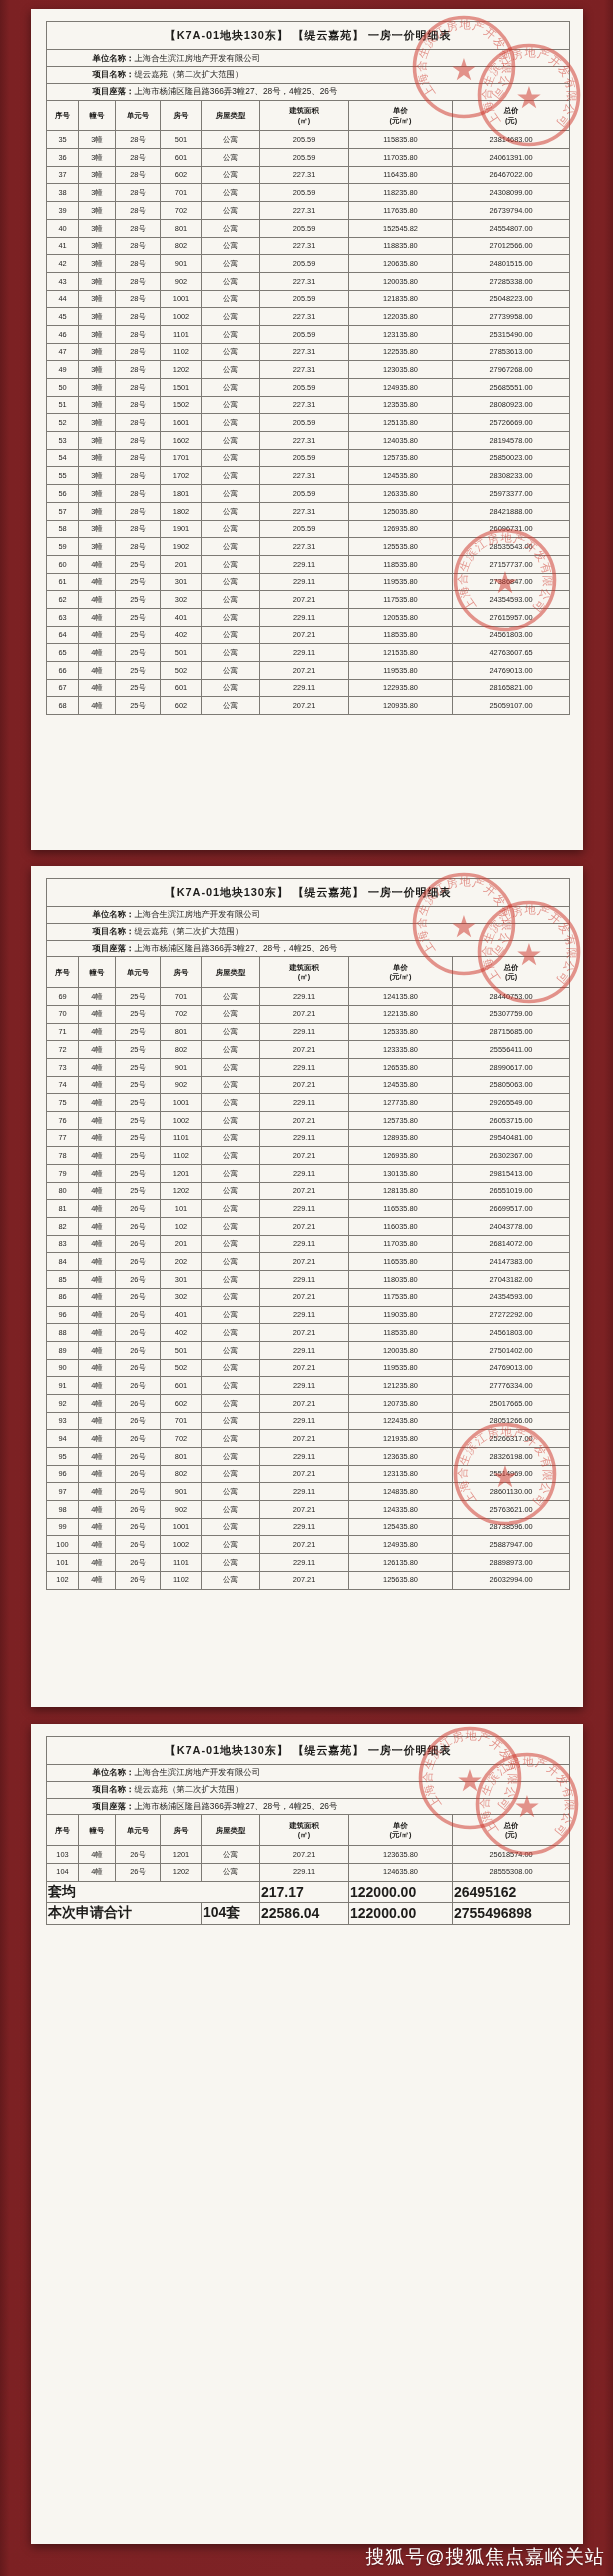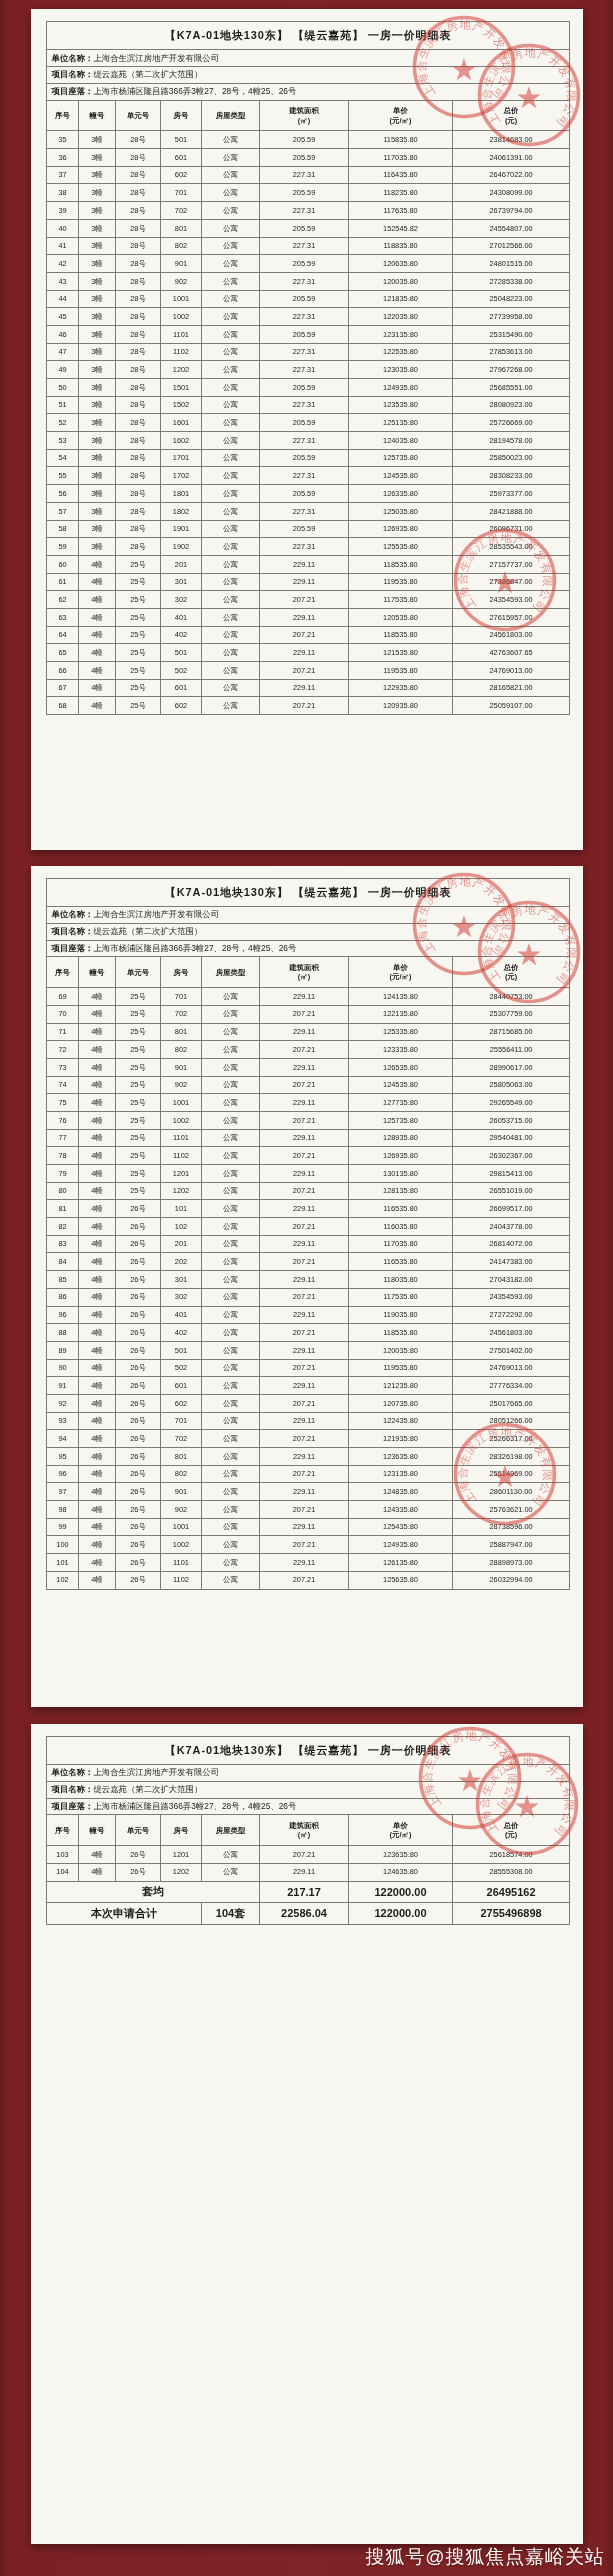--- a/index.html
+++ b/index.html
@@ -13,24 +13,24 @@
     box-shadow:0 2.8px 9.3px rgba(0,0,0,.45);
     padding:12px 15px 0;box-sizing:border-box;
   }
   #page1{top:9.3px;height:841px;}
   #page2{top:866px;height:841px;}
   #page3{top:1724px;height:820px;}
   table.price{width:100%;border-collapse:collapse;table-layout:fixed;}
   table.price td,table.price th{border:0.9px solid #7d7a74;color:#1d1c1a;overflow:hidden;}
   tr.title-row td{font-size:11px;font-weight:bold;text-align:center;height:25px;letter-spacing:0.9px;}
   tr.info-row td{font-size:8.4px;text-align:left;padding:1.9px 4.6px;height:12px;}
-  tr.info-row .lbl{font-weight:bold;}
+  tr.info-row .lbl{font-weight:bold;margin-left:41px;}
   tr.head-row th{font-size:7.4px;font-weight:bold;text-align:center;height:28px;white-space:pre-line;line-height:1.25;padding:0.9px;}
   tbody.data td{font-size:7.4px;text-align:center;height:16.7px;padding:0 0.9px;line-height:1;}
-  tbody.summary td{font-size:11px;font-weight:bold;text-align:center;height:18.6px;}
+  tbody.summary td{font-size:14px;font-weight:bold;height:18.6px;}
   col.c1{width:32px}col.c2{width:37px}col.c3{width:45px}col.c4{width:41px}
   col.c5{width:58px}col.c6{width:89px}col.c7{width:104px}col.c8{width:117px}
   .stamp{position:absolute;width:108px;height:108px;opacity:.52;pointer-events:none;}
   .stamp svg{width:100%;height:100%;}
   .p-a{top:3.7px;right:65px;}
   .p-b{top:32px;right:0px;}
   #page1 .p-c{top:517px;right:24px;}
   #page2 .p-c{top:554px;right:24px;}
   #page3 .p-a{top:0px;right:59px;}
   #page3 .p-b{top:26px;right:1.9px;}

